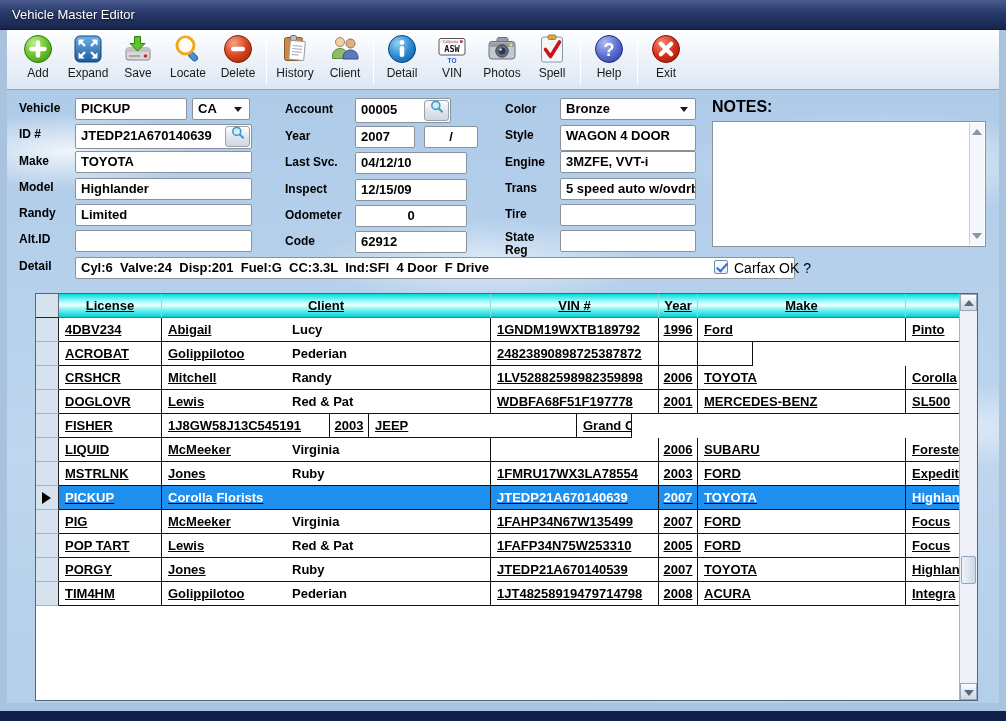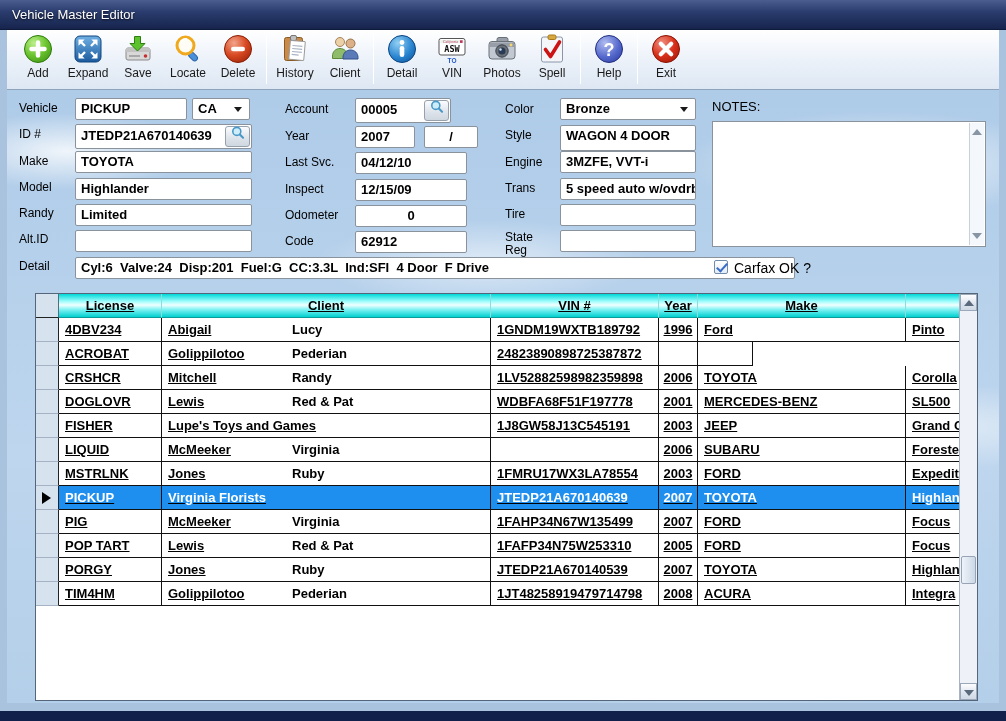--- a/index.html
+++ b/index.html
@@ -33,21 +33,21 @@
   .form-area { position:absolute; left:0; top:60px; width:992px; height:613px;
     background:
       radial-gradient(ellipse 190px 55px at 6% 10%, rgba(255,255,255,.8), rgba(255,255,255,0) 70%),
       radial-gradient(ellipse 240px 60px at 48% 28%, rgba(255,255,255,.55), rgba(255,255,255,0) 70%),
       radial-gradient(ellipse 280px 75px at 88% 12%, rgba(255,255,255,.7), rgba(255,255,255,0) 70%),
       radial-gradient(ellipse 230px 60px at 22% 70%, rgba(255,255,255,.55), rgba(255,255,255,0) 70%),
       radial-gradient(ellipse 320px 85px at 72% 92%, rgba(255,255,255,.6), rgba(255,255,255,0) 70%),
       radial-gradient(ellipse 260px 60px at 95% 55%, rgba(255,255,255,.5), rgba(255,255,255,0) 70%),
       linear-gradient(180deg,#aecbe8 0%,#bed6ee 60%,#b4cfe9 100%); }
 
-  .flabel { position:absolute; font-size:12px; font-weight:normal; color:#000; line-height:13px; }
+  .flabel { position:absolute; font-size:12px; font-weight:bold; color:#000; line-height:13px; }
   .field { position:absolute; background:#fff; border:1px solid #8a929c; border-radius:2px;
            font-size:13px; font-weight:bold; color:#000; line-height:20px; padding:0 5px;
            white-space:pre; overflow:hidden; }
   .field.tall { line-height:22px; }
   .field.center { text-align:center; padding:0; }
   .dd-arrow { position:absolute; right:7px; top:8px; width:0; height:0;
               border-top:5px solid #1a1a1a; border-left:4px solid transparent; border-right:4px solid transparent; }
   .search-btn { position:absolute; top:1px; width:25px; border-radius:3px;
                 background:linear-gradient(180deg,#fbfcfe,#dde3ea 60%,#cfd7e0);
                 border:1px solid #97a1ad; display:flex; align-items:center; justify-content:center; }
@@ -355,21 +355,21 @@
       <span class="flabel" style="left:498px;top:118px">Tire</span>
       <span class="flabel" style="left:498px;top:141px;width:46px">State Reg</span>
 
       <div class="field" style="left:553px;top:8px;width:136px;height:22px"><span>Bronze</span><span class="dd-arrow"></span></div>
       <div class="field" style="left:553px;top:35px;width:136px;height:26px">WAGON 4 DOOR</div>
       <div class="field" style="left:553px;top:61px;width:136px;height:22px">3MZFE, VVT-i</div>
       <div class="field" style="left:553px;top:88px;width:136px;height:22px">5 speed auto w/ovdrb</div>
       <div class="field" style="left:553px;top:114px;width:136px;height:22px"></div>
       <div class="field" style="left:553px;top:140px;width:136px;height:22px"></div>
 
-      <span class="flabel" style="left:705px;top:10px;font-size:13px">NOTES:</span>
+      <span class="flabel" style="left:705px;top:10px;font-size:16px">NOTES:</span>
       <div class="notes-box" style="left:705px;top:31px;width:274px;height:126px">
         <span></span>
         <div class="notes-scroll">
           <span class="mini-up"></span>
           <span class="mini-dn"></span>
         </div>
       </div>
       <div class="checkbox checked" id="carfax-box" style="left:707px;top:170px"></div>
       <span class="carfax-label" style="left:727px;top:170px">Carfax OK ?</span>
 
@@ -415,21 +415,20 @@
               <div class="gcell c0">DOGLOVR</div>
               <div class="gcell c1">Lewis<span class="cfirst">Red &amp; Pat</span></div>
               <div class="gcell c2">WDBFA68F51F197778</div>
               <div class="gcell c3">2001</div>
               <div class="gcell c4">MERCEDES-BENZ</div>
               <div class="gcell c5">SL500</div>
             </div>
             <div class="grow">
               <div class="gsel"></div>
               <div class="gcell c0">FISHER</div>
-              <div class="gcell c1">Lupe's Toys and Games</div>
               <div class="gcell c2">1J8GW58J13C545191</div>
               <div class="gcell c3">2003</div>
               <div class="gcell c4">JEEP</div>
               <div class="gcell c5">Grand Cherokee</div>
             </div>
             <div class="grow">
               <div class="gsel"></div>
               <div class="gcell c0">LIQUID</div>
               <div class="gcell c1">McMeeker<span class="cfirst">Virginia</span></div>
               <div class="gcell c2"></div>
@@ -444,21 +443,21 @@
               <div class="gcell c2">1FMRU17WX3LA78554</div>
               <div class="gcell c3">2003</div>
               <div class="gcell c4">FORD</div>
               <div class="gcell c5">Expedition</div>
             </div>
             <div class="grow selected">
               <div class="gsel">
                 <span class="cur-arrow"></span>
               </div>
               <div class="gcell c0">PICKUP</div>
-              <div class="gcell c1">Virginia Florists</div>
+              <div class="gcell c1">Corolla Florists</div>
               <div class="gcell c2">JTEDP21A670140639</div>
               <div class="gcell c3">2007</div>
               <div class="gcell c4">TOYOTA</div>
               <div class="gcell c5">Highlander</div>
             </div>
             <div class="grow">
               <div class="gsel"></div>
               <div class="gcell c0">PIG</div>
               <div class="gcell c1">McMeeker<span class="cfirst">Virginia</span></div>
               <div class="gcell c2">1FAHP34N67W135499</div>

